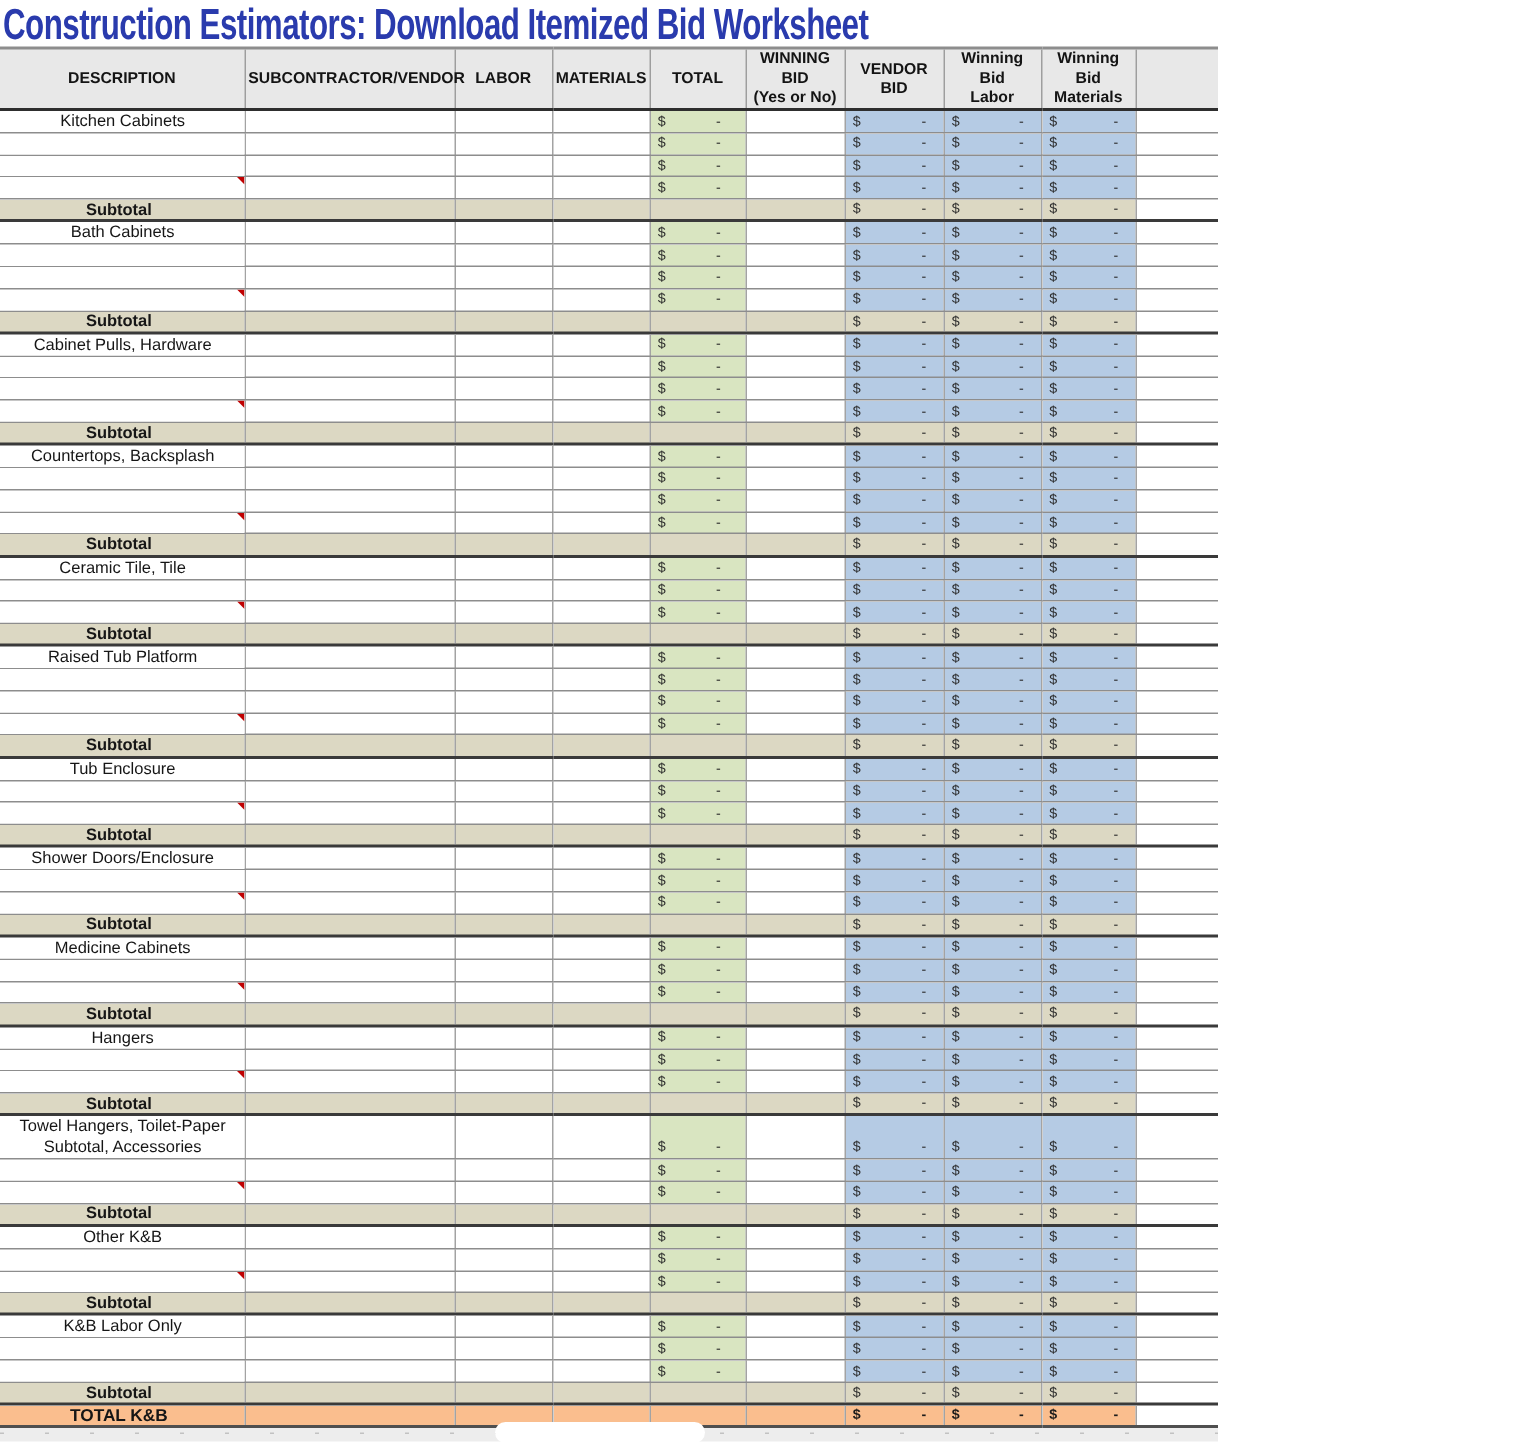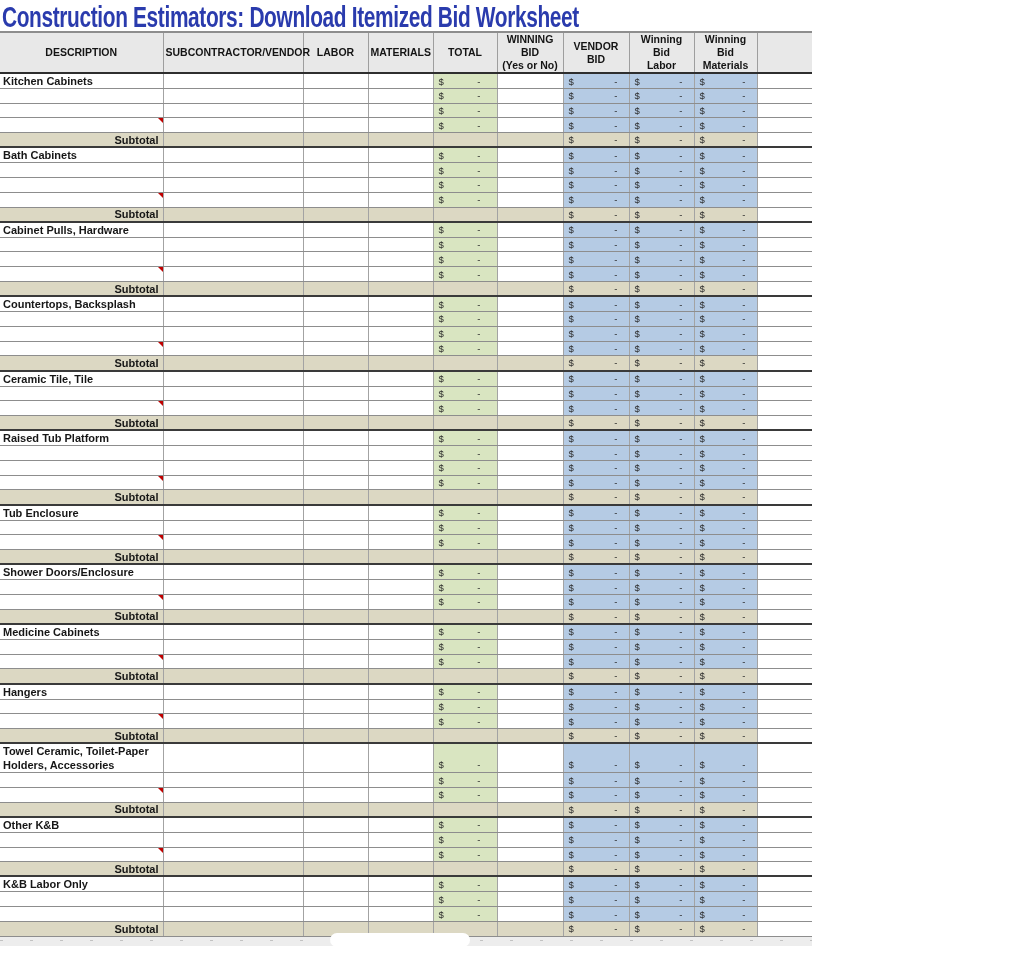--- a/index.html
+++ b/index.html
@@ -59,24 +59,25 @@
     overflow: hidden;
   }
   tr.sec-start td { border-top: 2px solid #3a3a3a; }
   tr.total-row td { border-top: 2px solid #3a3a3a; border-bottom: 2px solid #4f4f4f; }
   tr.tallrow td { height: 29.4px; }
 
   td.desc { position: relative; }
   .dlabel {
     display: block;
     padding: 0 2px 0 3px;
-    font-weight: 700;
+    font-weight: 400;
     font-size: 11px;
     line-height: 14px;
     color: #161616;
+    text-align: center;
   }
   tr.tallrow td.desc { vertical-align: top; }
   .cmark {
     position: absolute;
     top: 0; right: 0;
     width: 0; height: 0;
     border-left: 5px solid transparent;
     border-top: 5px solid #C00000;
   }
   
@@ -92,21 +93,21 @@
   }
   td.g { background: var(--green, #D9E5C1); }
   td.g .curwrap { padding-right: 16px; }
   td.b { background: var(--blue, #B5CBE4); }
   td.t { background: var(--tan, #DCD8C3); }
   td.o { background: var(--orange, #FABE8E); }
   td.vb { vertical-align: bottom; }
   td.vb .curwrap { padding-bottom: 1px; }
   td.bold .curwrap { font-weight: 700; color: #1b1b1b; }
   td.label-right {
-    text-align: right;
+    text-align: center;
     font-weight: 700;
     padding-right: 4px;
     font-size: 11px;
     color: #161616;
   }
   tr.total-row td.label-right { font-size: 11.5px; }
   td.notes-cell { background: #ffffff; }
   
   .afterblur {
     position: relative;
@@ -1586,21 +1587,21 @@
           <td class="cur t">
             <div class="curwrap">
               <span class="sym">$</span>
               <span class="dash">-</span>
             </div>
           </td>
           <td class="notes-cell"></td>
         </tr>
         <tr class="data sec-start tallrow">
           <td class="desc">
-            <span class="dlabel">Towel Ceramic, Toilet-Paper Holders, Accessories</span>
+            <span class="dlabel">Towel Hangers, Toilet-Paper Subtotal, Accessories</span>
           </td>
           <td class=""></td>
           <td class=""></td>
           <td class=""></td>
           <td class="cur g vb">
             <div class="curwrap">
               <span class="sym">$</span>
               <span class="dash">-</span>
             </div>
           </td>
@@ -1956,20 +1957,47 @@
               <span class="dash">-</span>
             </div>
           </td>
           <td class="cur t">
             <div class="curwrap">
               <span class="sym">$</span>
               <span class="dash">-</span>
             </div>
           </td>
           <td class="cur t">
+            <div class="curwrap">
+              <span class="sym">$</span>
+              <span class="dash">-</span>
+            </div>
+          </td>
+          <td class="notes-cell"></td>
+        </tr>
+        <tr class="data total-row">
+          <td class="o label-right">TOTAL K&amp;B</td>
+          <td class="o"></td>
+          <td class="o"></td>
+          <td class="o"></td>
+          <td class="o"></td>
+          <td class="o"></td>
+          <td class="cur o bold">
+            <div class="curwrap">
+              <span class="sym">$</span>
+              <span class="dash">-</span>
+            </div>
+          </td>
+          <td class="cur o bold">
+            <div class="curwrap">
+              <span class="sym">$</span>
+              <span class="dash">-</span>
+            </div>
+          </td>
+          <td class="cur o bold">
             <div class="curwrap">
               <span class="sym">$</span>
               <span class="dash">-</span>
             </div>
           </td>
           <td class="notes-cell"></td>
         </tr>
       </tbody>
   </table>
 

